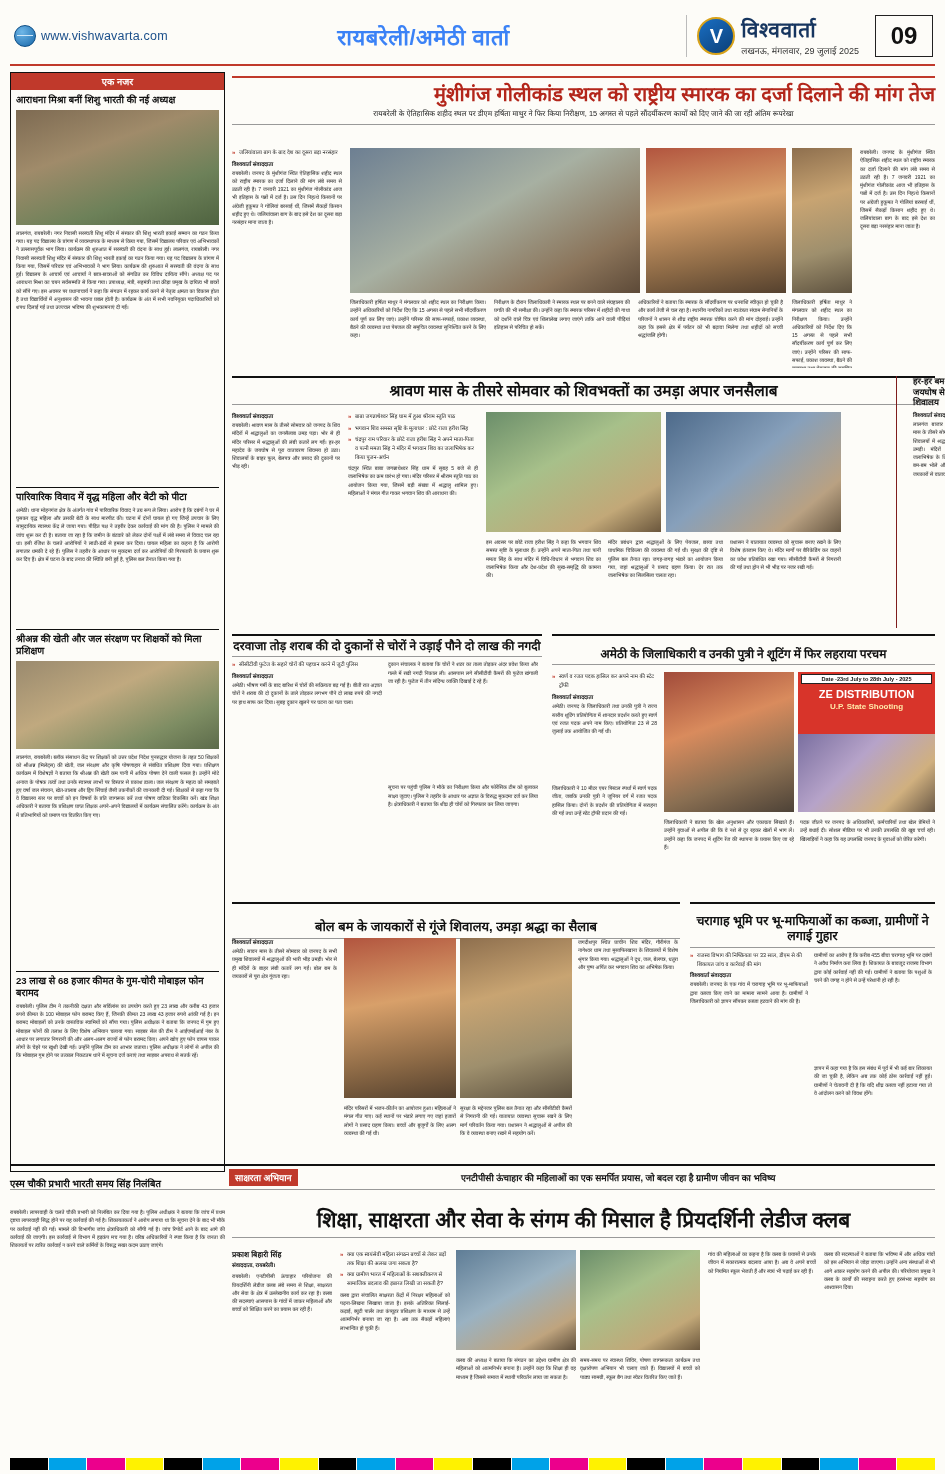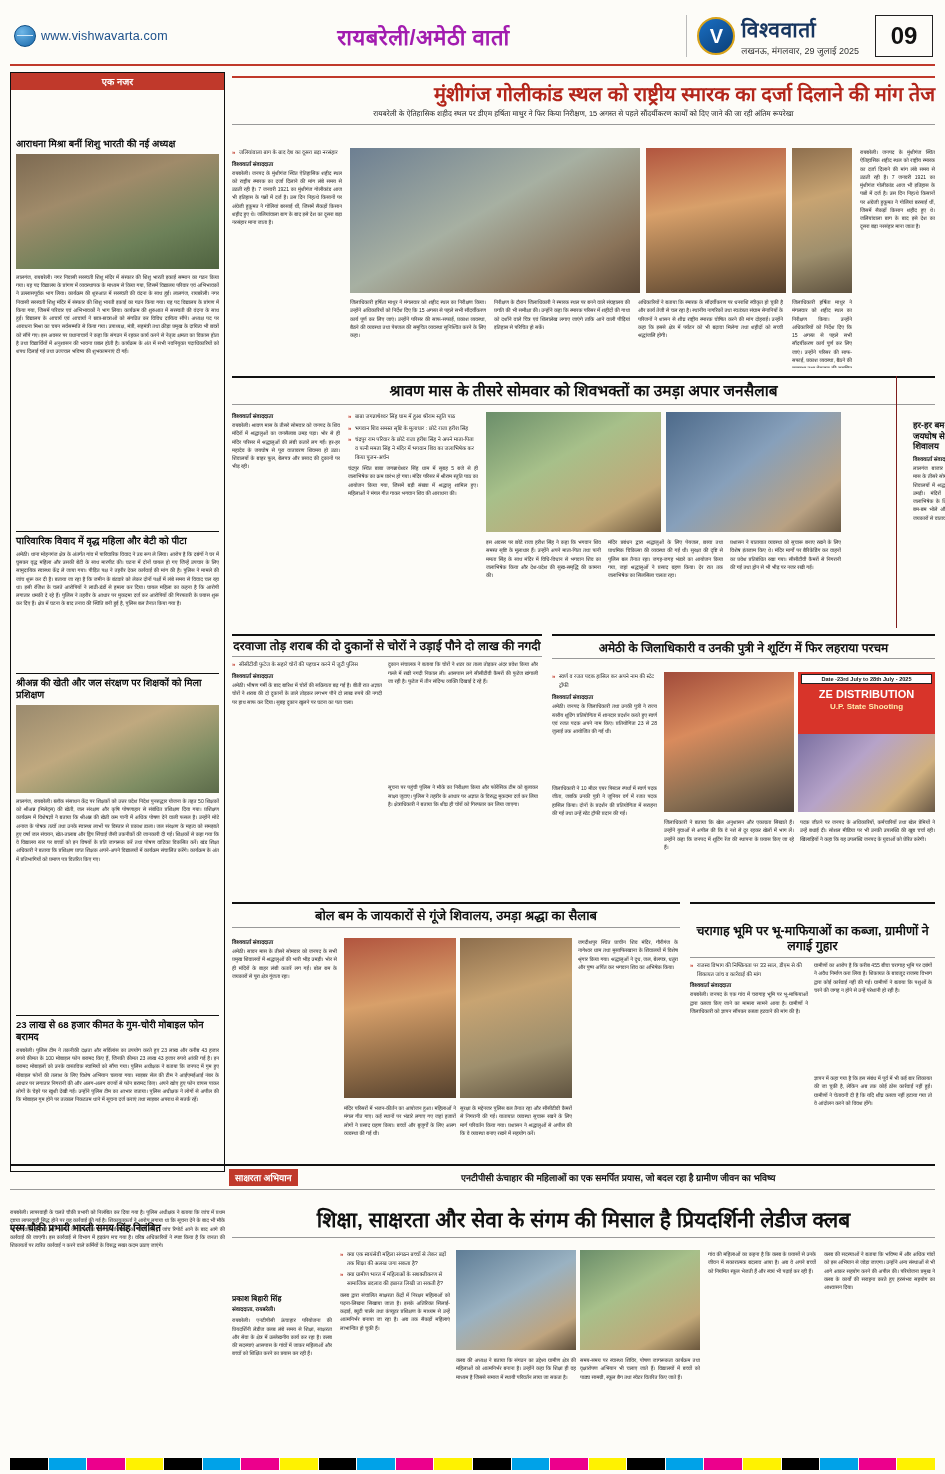--- a/index.html
+++ b/index.html
@@ -15,21 +15,21 @@
   }
   .mh-left{width:232px;display:flex;align-items:center;gap:5px;padding-left:4px;box-sizing:border-box;}
   .globe{
     width:20px;height:20px;border-radius:50%;
     background:radial-gradient(circle at 35% 30%, #6fb7e8, #1565a8);
     border:1px solid #0d4d85;flex:none;position:relative;
   }
   .globe:after{content:"";position:absolute;left:2px;top:9px;width:16px;height:1px;background:#cfe8fa;}
   .mh-url{font-size:12.5px;color:#1b4f8a;letter-spacing:.2px;}
   .mh-center{flex:1;text-align:center;}
-  .mh-center .t{font-size:22px;font-weight:bold;color:#a21caf;letter-spacing:.5px;}
+  .mh-center .t{font-size:22px;font-weight:bold;color:#3b82f6;letter-spacing:.5px;}
   .mh-right{width:330px;display:flex;align-items:center;justify-content:flex-end;gap:10px;padding-right:2px;box-sizing:border-box;}
   .logo-wrap{display:flex;align-items:center;gap:6px;border-left:1px solid #bbb;padding-left:10px;}
   .logo-mark{
     width:34px;height:34px;border-radius:50%;
     background:linear-gradient(145deg,#1a6fc4,#0b3f77);
     color:#fff;font-weight:bold;font-size:20px;display:flex;align-items:center;justify-content:center;
     border:2px solid #d8a21a;
   }
   .logo-txt{font-size:21px;font-weight:bold;color:#16355f;letter-spacing:.5px;}
   .logo-sub{font-size:9px;color:#333;text-align:left;margin-top:1px;}
@@ -59,21 +59,21 @@
   
   .kicker{
     background:#c0392b;color:#fff;font-size:9px;font-weight:bold;padding:2px 6px;display:inline-block;
   }
   .h-lead{
     font-size:20px;font-weight:bold;color:#b3261b;line-height:1.2;text-align:right;
   }
   .h-sub{font-size:7.4px;color:#222;text-align:center;line-height:1.45;margin-top:3px;}
   .h-mid{font-size:15.5px;font-weight:bold;color:#111;text-align:center;line-height:1.18;}
   .h-sm{font-size:12px;font-weight:bold;color:#111;text-align:center;line-height:1.2;}
-  .h-xs{font-size:9.6px;font-weight:bold;color:#111;line-height:1.25;margin-top:44px;}
+  .h-xs{font-size:9.6px;font-weight:bold;color:#111;line-height:1.25;}
   .bullet{
     font-size:5.4px;color:#1a1a1a;line-height:1.6;padding-left:7px;position:relative;margin-bottom:3px;
   }
   .bullet:before{
     content:"»";position:absolute;left:0;top:0;color:#c0392b;font-weight:bold;font-size:6px;
   }
   .redline{border-top:2px solid #c0392b;}
   .blackline{border-top:2px solid #111;}
   
   .nazar-head{
@@ -218,21 +218,21 @@
       </div>
       <div style="width:150px;">
         <div class="col-txt" style="height:120px;">दुकान संचालक ने बताया कि चोरों ने शटर का ताला तोड़कर अंदर प्रवेश किया और गल्ले में रखी नगदी निकाल ली। आसपास लगे सीसीटीवी कैमरों की फुटेज खंगाली जा रही है। फुटेज में तीन संदिग्ध व्यक्ति दिखाई दे रहे हैं।</div>
         <div class="col-txt" style="height:120px;margin-top:3px;">सूचना पर पहुंची पुलिस ने मौके का निरीक्षण किया और फोरेंसिक टीम को बुलाकर साक्ष्य जुटाए। पुलिस ने तहरीर के आधार पर अज्ञात के विरुद्ध मुकदमा दर्ज कर लिया है। क्षेत्राधिकारी ने बताया कि शीघ्र ही चोरों को गिरफ्तार कर लिया जाएगा।</div>
       </div>
     </div>
   </div>
 
   <div class="box" style="left:552px;top:634px;width:383px;">
     <div class="blackline"></div>
-    <div class="h-sm" style="padding-top:5px;">अमेठी के जिलाधिकारी व उनकी पुत्री ने शूटिंग में फिर लहराया परचम</div>
+    <div class="h-sm" style="padding-top:11px;font-family:Liberation Serif, serif;">अमेठी के जिलाधिकारी व उनकी पुत्री ने शूटिंग में फिर लहराया परचम</div>
     <div class="thin" style="margin-top:3px;"></div>
   </div>
 
   <div class="box" style="left:552px;top:672px;width:105px;height:105px;">
     <div class="bullet">स्वर्ण व रजत पदक हासिल कर अपने नाम की स्टेट ट्रॉफी</div>
     <div class="dateline" style="margin-top:4px;">विश्ववार्ता संवाददाता</div>
     <div class="col-txt" style="height:60px;">अमेठी। जनपद के जिलाधिकारी तथा उनकी पुत्री ने राज्य स्तरीय शूटिंग प्रतियोगिता में शानदार प्रदर्शन करते हुए स्वर्ण एवं रजत पदक अपने नाम किए। प्रतियोगिता 23 से 28 जुलाई तक आयोजित की गई थी।</div>
   </div>
 
   <div class="imgbox ph8" style="position:absolute;left:664px;top:672px;width:130px;height:140px;"></div>
@@ -248,21 +248,21 @@
   </div>
   <div class="box" style="left:664px;top:818px;width:130px;height:66px;">
     <div class="col-txt" style="height:64px;">जिलाधिकारी ने बताया कि खेल अनुशासन और एकाग्रता सिखाते हैं। उन्होंने युवाओं से अपील की कि वे नशे से दूर रहकर खेलों में भाग लें। उन्होंने कहा कि जनपद में शूटिंग रेंज की स्थापना के प्रयास किए जा रहे हैं।</div>
   </div>
   <div class="box" style="left:800px;top:818px;width:135px;height:66px;">
     <div class="col-txt" style="height:64px;">पदक जीतने पर जनपद के अधिकारियों, कर्मचारियों तथा खेल प्रेमियों ने उन्हें बधाई दी। सोशल मीडिया पर भी उनकी उपलब्धि की खूब चर्चा रही। खिलाड़ियों ने कहा कि यह उपलब्धि जनपद के युवाओं को प्रेरित करेगी।</div>
   </div>
 
   <div class="box" style="left:232px;top:902px;width:448px;">
     <div class="blackline"></div>
-    <div class="h-sm" style="padding-top:4px;font-size:13px;">बोल बम के जायकारों से गूंजे शिवालय, उमड़ा श्रद्धा का सैलाब</div>
+    <div class="h-sm" style="padding-top:15px;font-size:13px;">बोल बम के जायकारों से गूंजे शिवालय, उमड़ा श्रद्धा का सैलाब</div>
     <div class="thin" style="margin-top:3px;"></div>
   </div>
 
   <div class="box" style="left:232px;top:938px;width:105px;height:220px;">
     <div class="dateline">विश्ववार्ता संवाददाता</div>
     <div class="col-txt" style="height:200px;">अमेठी। सावन मास के तीसरे सोमवार को जनपद के सभी प्रमुख शिवालयों में श्रद्धालुओं की भारी भीड़ उमड़ी। भोर से ही मंदिरों के बाहर लंबी कतारें लग गईं। बोल बम के जयकारों से पूरा क्षेत्र गूंजता रहा।</div>
   </div>
   <div class="imgbox ph4" style="position:absolute;left:344px;top:938px;width:112px;height:160px;"></div>
   <div class="imgbox ph6" style="position:absolute;left:460px;top:938px;width:112px;height:160px;"></div>
   <div class="box" style="left:578px;top:938px;width:100px;height:220px;">
@@ -270,21 +270,21 @@
   </div>
   <div class="box" style="left:344px;top:1104px;width:112px;height:55px;">
     <div class="col-txt" style="height:53px;">मंदिर परिसरों में भजन-कीर्तन का आयोजन हुआ। महिलाओं ने मंगल गीत गाए। कई स्थानों पर भंडारे लगाए गए जहां हजारों लोगों ने प्रसाद ग्रहण किया। बच्चों और बुजुर्गों के लिए अलग व्यवस्था की गई थी।</div>
   </div>
   <div class="box" style="left:460px;top:1104px;width:112px;height:55px;">
     <div class="col-txt" style="height:53px;">सुरक्षा के मद्देनजर पुलिस बल तैनात रहा और सीसीटीवी कैमरों से निगरानी की गई। यातायात व्यवस्था सुचारू रखने के लिए मार्ग परिवर्तन किया गया। प्रशासन ने श्रद्धालुओं से अपील की कि वे व्यवस्था बनाए रखने में सहयोग करें।</div>
   </div>
 
   <div class="box" style="left:690px;top:902px;width:245px;">
     <div class="blackline"></div>
-    <div class="h-sm" style="padding-top:20px;font-size:12.5px;">चरागाह भूमि पर भू-माफियाओं का कब्जा, ग्रामीणों ने लगाई गुहार</div>
+    <div class="h-sm" style="padding-top:10px;font-size:12.5px;">चरागाह भूमि पर भू-माफियाओं का कब्जा, ग्रामीणों ने लगाई गुहार</div>
     <div class="thin" style="margin-top:3px;"></div>
     <div style="display:flex;gap:6px;margin-top:3px;">
       <div style="width:118px;">
         <div class="bullet">राजस्व विभाग की निष्क्रियता पर 33 साल, डीएम से की शिकायत जांच व कार्रवाई की मांग</div>
         <div class="dateline">विश्ववार्ता संवाददाता</div>
         <div class="col-txt" style="height:180px;">रायबरेली। जनपद के एक गांव में चरागाह भूमि पर भू-माफियाओं द्वारा कब्जा किए जाने का मामला सामने आया है। ग्रामीणों ने जिलाधिकारी को ज्ञापन सौंपकर कब्जा हटवाने की मांग की है।</div>
       </div>
       <div style="width:118px;">
         <div class="col-txt" style="height:110px;">ग्रामीणों का आरोप है कि करीब 455 बीघा चरागाह भूमि पर दबंगों ने अवैध निर्माण करा लिया है। शिकायत के बावजूद राजस्व विभाग द्वारा कोई कार्रवाई नहीं की गई। ग्रामीणों ने बताया कि पशुओं के चरने की जगह न होने से उन्हें परेशानी हो रही है।</div>
         <div class="col-txt" style="height:110px;margin-top:3px;">ज्ञापन में कहा गया है कि इस संबंध में पूर्व में भी कई बार शिकायत की जा चुकी है, लेकिन अब तक कोई ठोस कार्रवाई नहीं हुई। ग्रामीणों ने चेतावनी दी है कि यदि शीघ्र कब्जा नहीं हटाया गया तो वे आंदोलन करने को विवश होंगे।</div>

